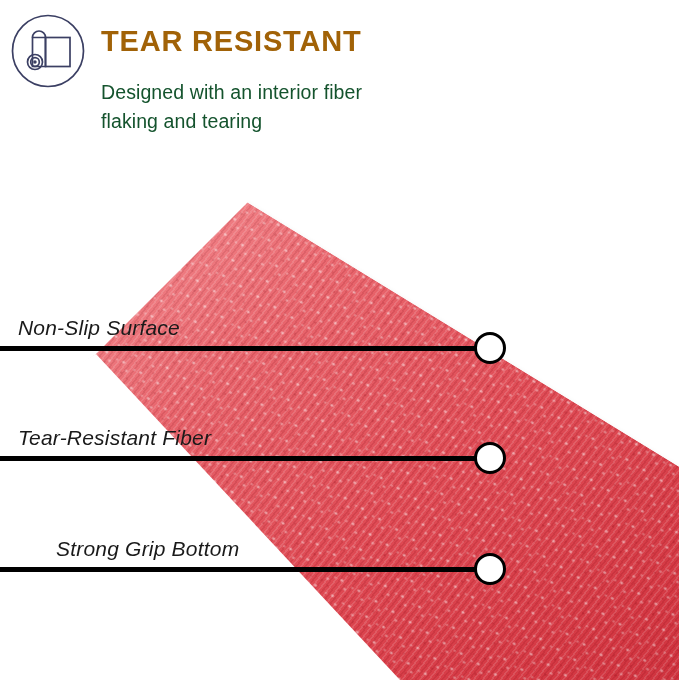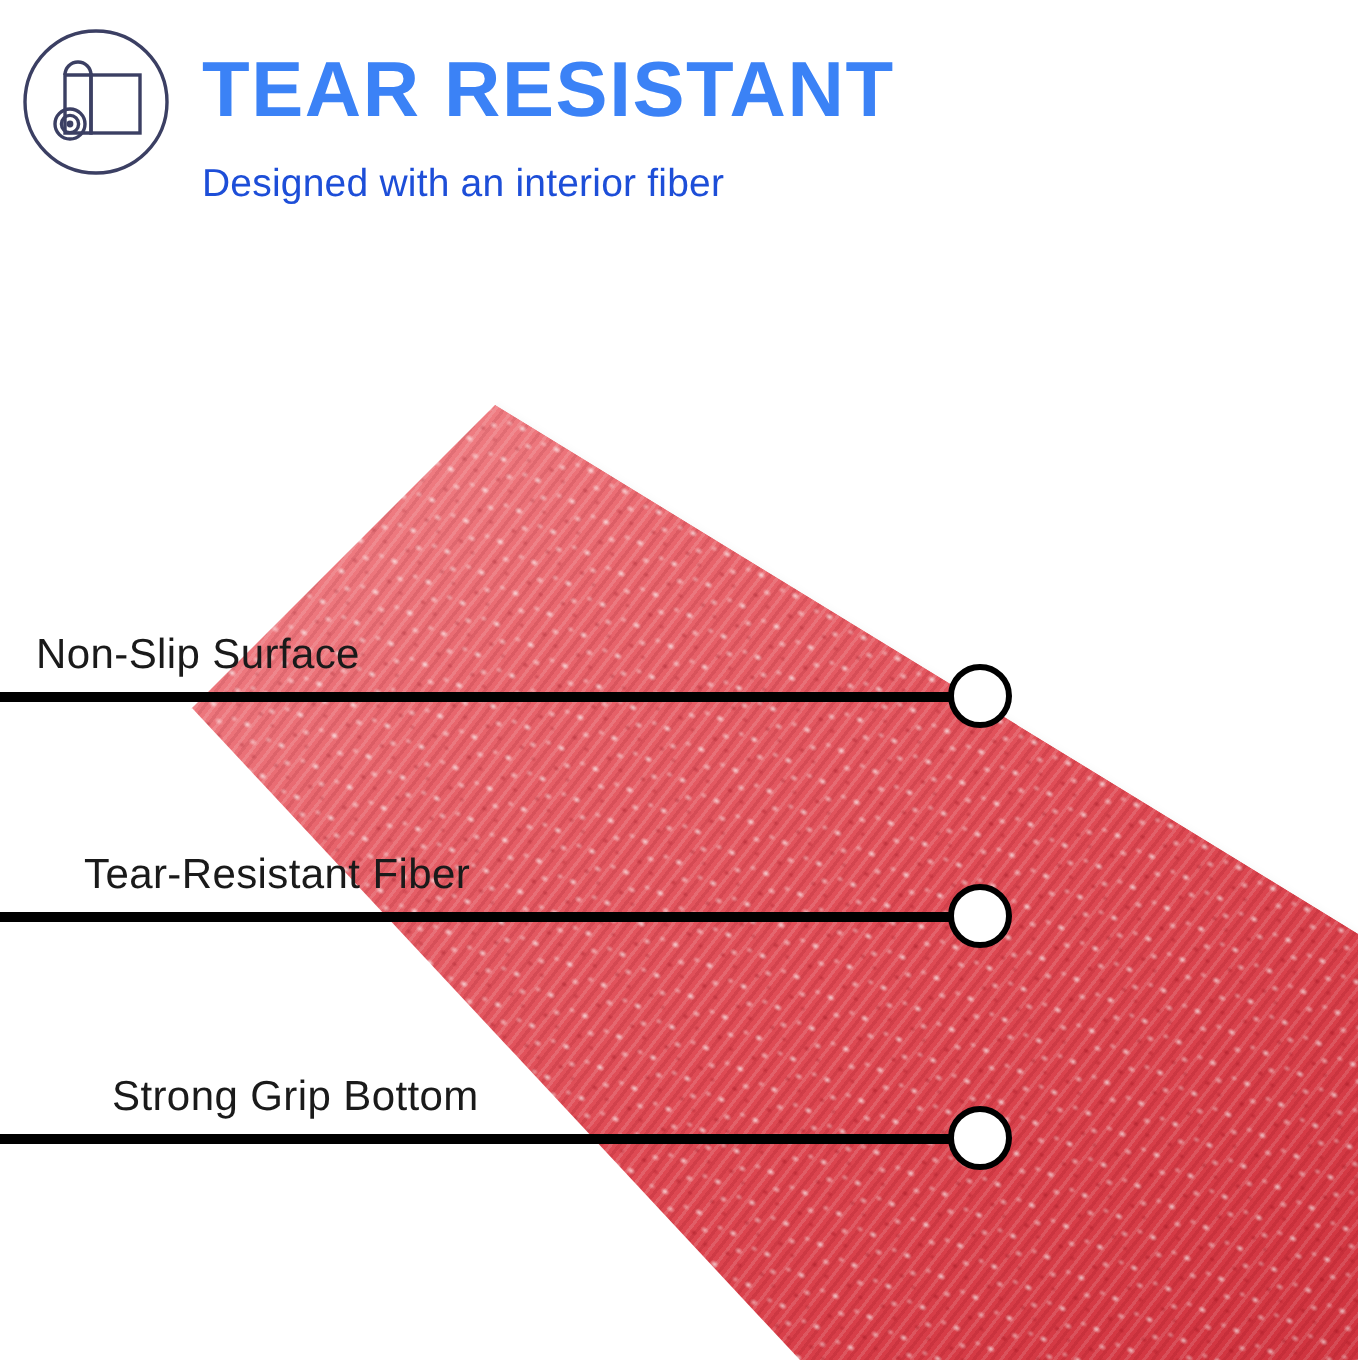--- a/index.html
+++ b/index.html
@@ -36,36 +36,36 @@
     top: 12px;
     width: 78px;
     height: 78px;
   }
   #feature-icon-badge svg { display: block; }
 
   #feature-title {
     position: absolute;
     left: 101px;
     top: 26px;
-    font-size: 39px;
+    font-size: 29px;
     font-weight: bold;
     letter-spacing: 0.8px;
-    color: #3b82f6;
+    color: #a16207;
     line-height: 1.05;
     white-space: nowrap;
   }
 
   #feature-description {
     position: absolute;
     left: 101px;
     top: 78px;
     width: 360px;
     font-size: 19.5px;
     font-weight: 400;
-    color: #1d4ed8;
+    color: #14532d;
     line-height: 1.47;
     letter-spacing: 0.1px;
   }
   #feature-description .desc-line { display: block; white-space: nowrap; }
 
   
   #product-stage {
     position: absolute;
     left: 0;
     top: 150px;
@@ -250,20 +250,21 @@
     position: absolute;
     left: 0;
   }
   .callout-label {
     position: absolute;
     left: 18px;
     font-size: 21px;
     color: #1a1a1a;
     letter-spacing: 0.2px;
     white-space: nowrap;
+    font-style: italic;
   }
   .callout-line {
     position: absolute;
     left: 0;
     height: 5px;
     background: #000000;
   }
   .callout-dot {
     position: absolute;
     width: 32px;
@@ -271,21 +272,21 @@
     border-radius: 50%;
     background: #ffffff;
     border: 3px solid #000000;
     box-sizing: border-box;
   }
 
   #callout-0 .callout-label { top: 316px; }
   #callout-0 .callout-line  { top: 346px; width: 492px; }
   #callout-0 .callout-dot   { top: 332px; left: 474px; }
 
-  #callout-1 .callout-label { top: 426px; margin-left: 24px; }
+  #callout-1 .callout-label { top: 426px; }
   #callout-1 .callout-line  { top: 456px; width: 492px; }
   #callout-1 .callout-dot   { top: 442px; left: 474px; }
 
   #callout-2 .callout-label { top: 537px; margin-left: 38px; }
   #callout-2 .callout-line  { top: 567px; width: 492px; }
   #callout-2 .callout-dot   { top: 553px; left: 474px; }
 </style>
 </head>
 <body>
 
@@ -306,20 +307,21 @@
         <circle cx="26" cy="50" r="7.5" fill="none" stroke="#3b3f63" stroke-width="1.7"></circle>
         <circle cx="26" cy="50" r="4.3" fill="none" stroke="#3b3f63" stroke-width="1.7"></circle>
         <circle cx="26" cy="50" r="1.7" fill="#3b3f63"></circle>
       </svg>
     </div>
 
     <div id="feature-title">TEAR RESISTANT</div>
 
     <div id="feature-description">
       <span class="desc-line">Designed with an interior fiber</span>
+      <span class="desc-line">flaking and tearing</span>
     </div>
   </div>
 
   <div id="product-stage">
 
     <div class="fabric" id="layer-bottom-surface"></div>
     <div class="fabric" id="layer-bottom-edge"></div>
 
     <div id="mesh-clip">
       <div id="layer-fiber-mesh"></div>

